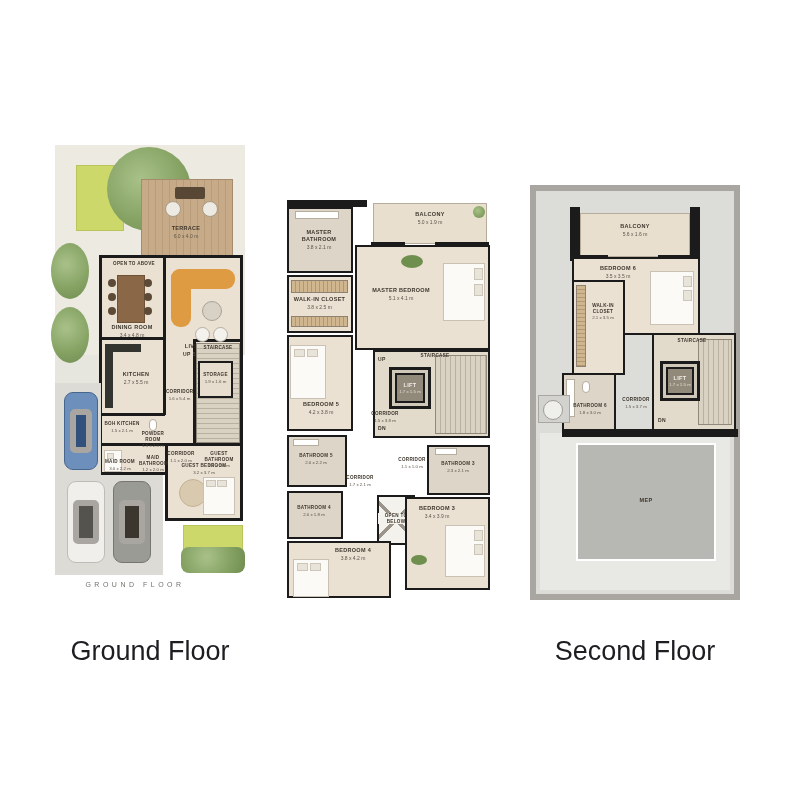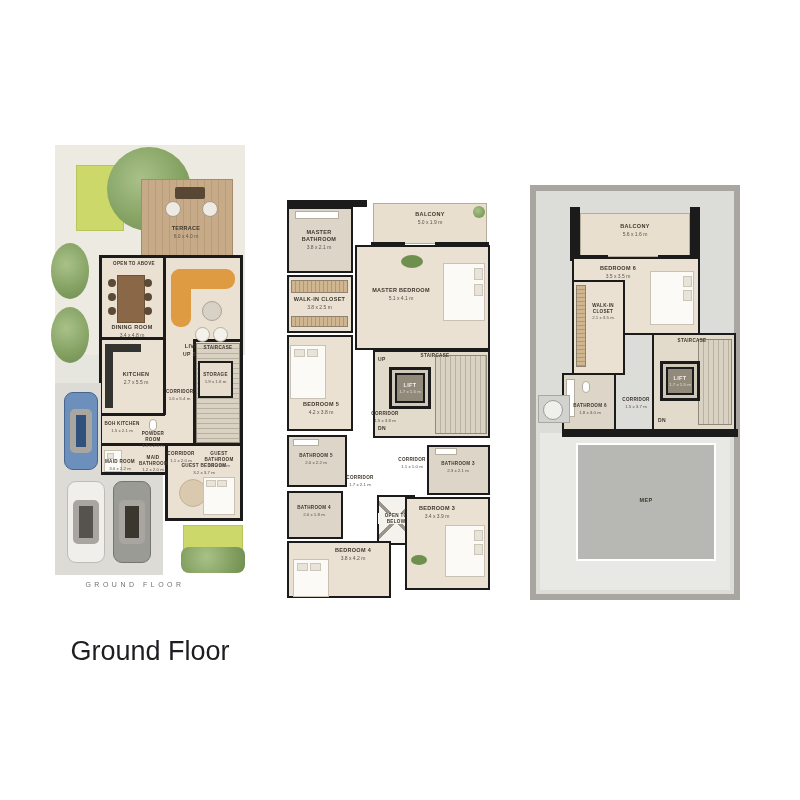--- a/index.html
+++ b/index.html
@@ -372,14 +372,15 @@
     <div class="abs" style="left:8px;top:210px;width:32px;height:28px;background:#d2d2ce;border:1px solid #aaa7a2;box-sizing:border-box;"></div>
     <div class="abs" style="left:13px;top:215px;width:18px;height:18px;background:#efefec;border:1px solid #9f9c97;border-radius:50%;"></div>
 
     <div class="mep" style="left:46px;top:258px;width:140px;height:118px;"></div>
     <div class="rlabel" style="left:86px;top:312px;width:60px;">
       <span class="rn">MEP</span>
     </div>
   </div>
 
   <div class="caption" style="left:55px;width:190px;">Ground Floor</div>
+  <div class="caption" style="left:530px;width:210px;">Second Floor</div>
 
 </div>
 
 </body></html>

